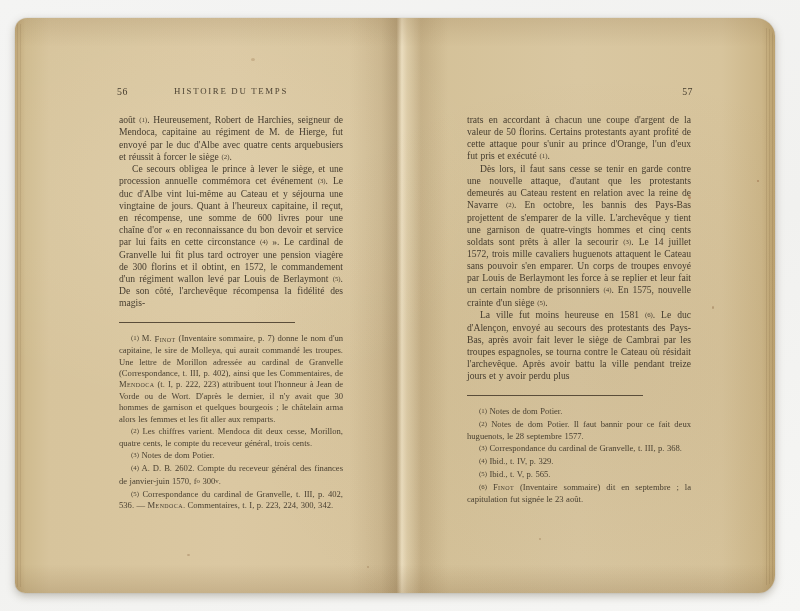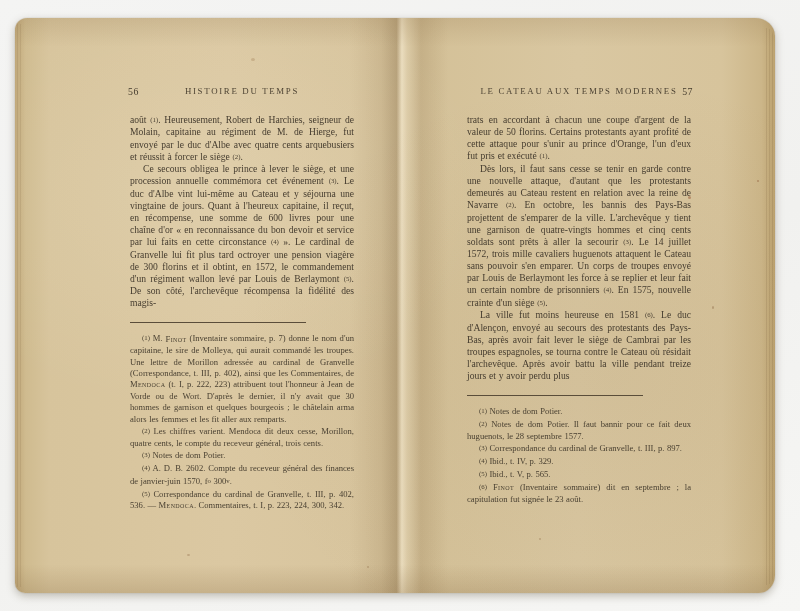--- a/index.html
+++ b/index.html
@@ -24,21 +24,21 @@
     content:"";position:absolute;right:2px;top:10px;bottom:8px;width:7px;
     background:repeating-linear-gradient(90deg, rgba(120,95,60,.18) 0 1px, rgba(0,0,0,0) 1px 3px);
     border-radius:0 14px 14px 0;pointer-events:none;
   }
   .book::before{
     content:"";position:absolute;left:2px;top:6px;bottom:6px;width:5px;
     background:repeating-linear-gradient(90deg, rgba(120,95,60,.15) 0 1px, rgba(0,0,0,0) 1px 3px);
     pointer-events:none;
   }
   .page{position:absolute;top:68px;width:224px;color:#463d2f;}
-  .page-left{left:115px;}
+  .page-left{left:104px;}
   .page-right{left:452px;}
   .pghead{position:relative;height:12px;font-size:8.8px;letter-spacing:1.7px;
     color:#4e4434;text-align:center;white-space:nowrap;}
   .folio{position:absolute;top:0;font-size:9.8px;letter-spacing:.5px;color:#453c2e;}
   .folio-left{left:-2px;}
   .folio-right{right:-2px;}
   .pgbody{margin-top:16px;}
   .para{margin:0;font-size:9.6px;line-height:12.1px;text-align:justify;
     color:#453c2f;word-spacing:.4px;}
   .para.indent{text-indent:13px;}
@@ -54,48 +54,47 @@
 <body>
 
 <div class="book">
 
   <div class="page page-left">
     <div class="pghead">
       <span class="folio folio-left">56</span>
       <span>HISTOIRE DU TEMPS</span>
     </div>
     <div class="pgbody">
-      <p class="para"><span>août </span><span class="fnref">(1)</span><span>. Heureusement, Robert de Harchies, seigneur de Molain, capitaine au régiment de M. de Hierge, fut envoyé par le duc d'Albe avec quatre cents arquebusiers et réussit à forcer le siège </span><span class="fnref">(2)</span><span>.</span></p>
+      <p class="para"><span>août </span><span class="fnref">(1)</span><span>. Heureusement, Robert de Harchies, seigneur de Mendoca, capitaine au régiment de M. de Hierge, fut envoyé par le duc d'Albe avec quatre cents arquebusiers et réussit à forcer le siège </span><span class="fnref">(2)</span><span>.</span></p>
       <p class="para indent"><span>Ce secours obligea le prince à lever le siège, et une procession annuelle commémora cet événement </span><span class="fnref">(3)</span><span>. Le duc d'Albe vint lui-même au Cateau et y séjourna une vingtaine de jours. Quant à l'heureux capitaine, il reçut, en récompense, une somme de 600 livres pour une chaîne d'or « en reconnaissance du bon devoir et service par lui faits en cette circonstance </span><span class="fnref">(4)</span><span> ». Le cardinal de Granvelle lui fit plus tard octroyer une pension viagère de 300 florins et il obtint, en 1572, le commandement d'un régiment wallon levé par Louis de Berlaymont </span><span class="fnref">(5)</span><span>. De son côté, l'archevêque récompensa la fidélité des magis-</span></p>
     </div>
     <hr class="fnrule">
     <div>
       <p class="fn"><span class="fnref">(1)</span><span> M. </span><span class="sc">Finot</span><span> (</span><span class="it">Inventaire sommaire</span><span>, p. 7) donne le nom d'un capitaine, le sire de Molleya, qui aurait commandé les troupes. Une lettre de Morillon adressée au cardinal de Granvelle </span><span class="it">(Correspondance, t. III, p. 402)</span><span>, ainsi que les </span><span class="it">Commentaires</span><span>, de </span><span class="sc">Mendoca</span><span> (t. I, p. 222, 223) attribuent tout l'honneur à Jean de Vorde ou de Wort. D'après le dernier, il n'y avait que 30 hommes de garnison et quelques bourgeois ; le châtelain arma alors les femmes et les fit aller aux remparts.</span></p>
       <p class="fn"><span class="fnref">(2)</span><span> Les chiffres varient. Mendoca dit deux cesse, Morillon, quatre cents, le compte du receveur général, trois cents.</span></p>
       <p class="fn"><span class="fnref">(3)</span><span> Notes de dom Potier.</span></p>
       <p class="fn"><span class="fnref">(4)</span><span> A. D. B. 2602. Compte du receveur général des finances de janvier-juin 1570, f</span><span class="fnref">o</span><span> 300</span><span class="fnref">v</span><span>.</span></p>
       <p class="fn"><span class="fnref">(5)</span><span> </span><span class="it">Correspondance du cardinal de Granvelle</span><span>, t. III, p. 402, 536. — </span><span class="sc">Mendoca</span><span>. </span><span class="it">Commentaires</span><span>, t. I, p. 223, 224, 300, 342.</span></p>
     </div>
   </div>
 
   <div class="page page-right">
     <div class="pghead">
-      <span>LE CATEAU AUX TEMPS MODERNES</span>
       <span class="folio folio-right">57</span>
     </div>
     <div class="pgbody">
       <p class="para"><span>trats en accordant à chacun une coupe d'argent de la valeur de 50 florins. Certains protestants ayant profité de cette attaque pour s'unir au prince d'Orange, l'un d'eux fut pris et exécuté </span><span class="fnref">(1)</span><span>.</span></p>
       <p class="para indent"><span>Dès lors, il faut sans cesse se tenir en garde contre une nouvelle attaque, d'autant que les protestants demeurés au Cateau restent en relation avec la reine de Navarre </span><span class="fnref">(2)</span><span>. En octobre, les bannis des Pays-Bas projettent de s'emparer de la ville. L'archevêque y tient une garnison de quatre-vingts hommes et cinq cents soldats sont prêts à aller la secourir </span><span class="fnref">(3)</span><span>. Le 14 juillet 1572, trois mille cavaliers huguenots attaquent le Cateau sans pouvoir s'en emparer. Un corps de troupes envoyé par Louis de Berlaymont les force à se replier et leur fait un certain nombre de prisonniers </span><span class="fnref">(4)</span><span>. En 1575, nouvelle crainte d'un siège </span><span class="fnref">(5)</span><span>.</span></p>
       <p class="para indent"><span>La ville fut moins heureuse en 1581 </span><span class="fnref">(6)</span><span>. Le duc d'Alençon, envoyé au secours des protestants des Pays-Bas, après avoir fait lever le siège de Cambrai par les troupes espagnoles, se tourna contre le Cateau où résidait l'archevêque. Après avoir battu la ville pendant treize jours et y avoir perdu plus</span></p>
     </div>
     <hr class="fnrule">
     <div>
       <p class="fn"><span class="fnref">(1)</span><span> Notes de dom Potier.</span></p>
       <p class="fn"><span class="fnref">(2)</span><span> Notes de dom Potier. Il faut bannir pour ce fait deux huguenots, le 28 septembre 1577.</span></p>
-      <p class="fn"><span class="fnref">(3)</span><span> </span><span class="it">Correspondance du cardinal de Granvelle</span><span>, t. III, p. 897.</span></p>
+      <p class="fn"><span class="fnref">(3)</span><span> </span><span class="it">Correspondance du cardinal de Granvelle</span><span>, t. III, p. 368.</span></p>
       <p class="fn"><span class="fnref">(4)</span><span> Ibid., t. IV, p. 329.</span></p>
       <p class="fn"><span class="fnref">(5)</span><span> Ibid., t. V, p. 565.</span></p>
       <p class="fn"><span class="fnref">(6)</span><span> </span><span class="sc">Finot</span><span> (</span><span class="it">Inventaire sommaire</span><span>) dit en septembre ; la capitulation fut signée le 23 août.</span></p>
     </div>
   </div>
 
   <div class="spot" style="left:673px;top:178px;width:3px;height:3px;background:rgba(140,70,40,.45);"></div>
   <div class="spot" style="left:742px;top:162px;width:2px;height:2px;background:rgba(130,75,40,.4);"></div>
   <div class="spot" style="left:697px;top:288px;width:2px;height:3px;background:rgba(120,80,45,.35);"></div>
   <div class="spot" style="left:172px;top:536px;width:3px;height:2px;background:rgba(125,85,50,.3);"></div>

